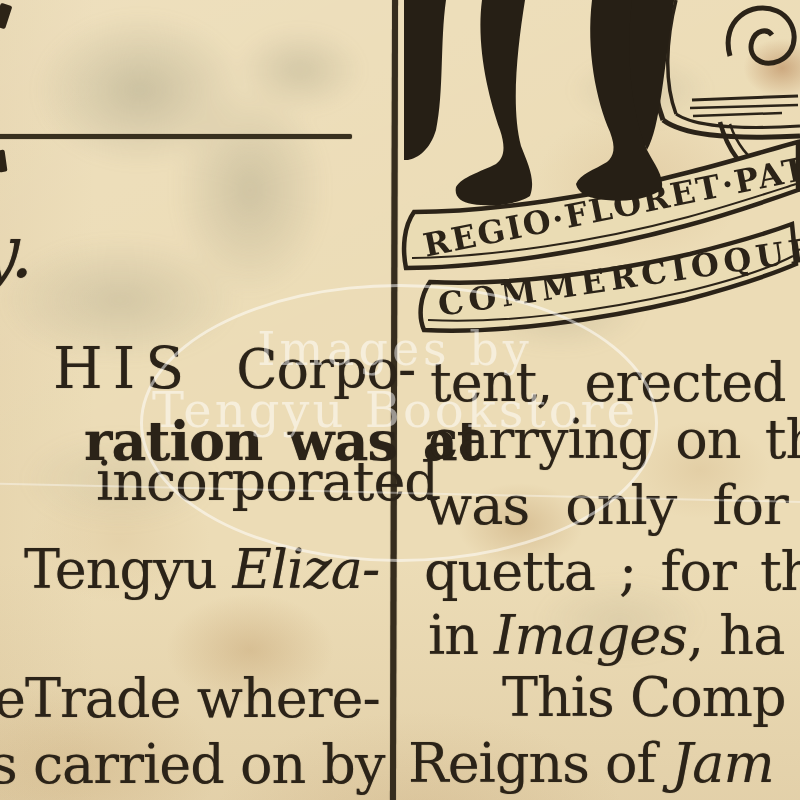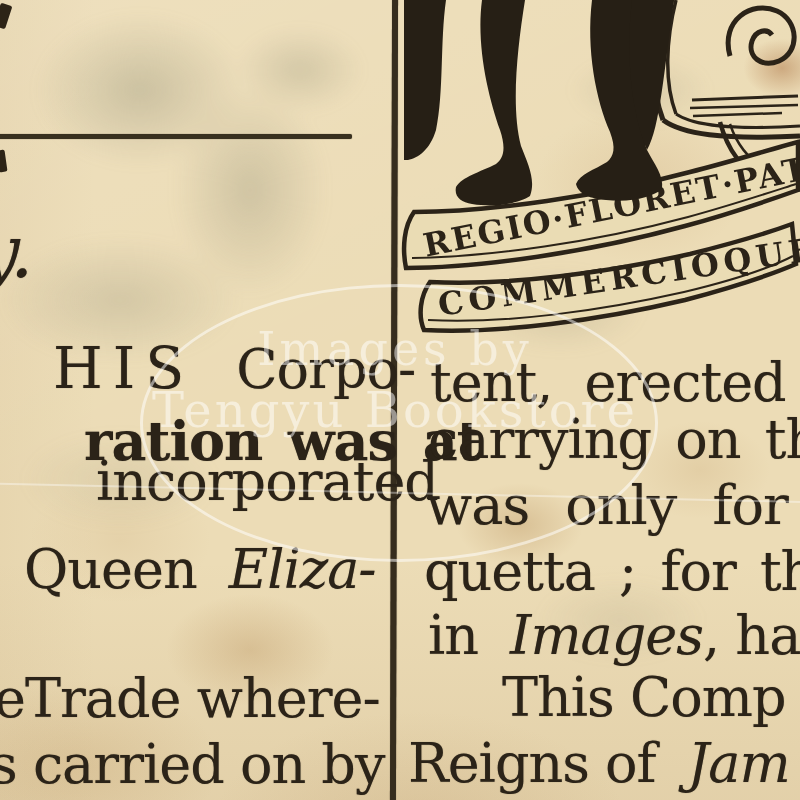--- a/index.html
+++ b/index.html
@@ -62,21 +62,21 @@
   
   .line{
     position:absolute;white-space:nowrap;
     font-size:54px;line-height:54px;letter-spacing:-1px;
     text-shadow:0 0 1px rgba(43,35,24,.45);
   }
   .it{font-style:italic;}
   .caps{font-size:57px;letter-spacing:10px;}
   .g42{margin-left:42px;}
   .g55{margin-left:55px;}
-  .g16{margin-left:32px;}
+  .g16{margin-left:16px;}
   .ws18{word-spacing:16px;}
   .ws20{word-spacing:20px;}
   .ws8{word-spacing:8px;}
   .heading-frag{
     position:absolute;left:-22px;top:208px;
     font-size:74px;font-style:italic;letter-spacing:0;
     text-shadow:0 0 1px rgba(43,35,24,.5);
   }
   
   .wm{position:absolute;inset:0;pointer-events:none;}
@@ -149,21 +149,21 @@
   <div class="line" style="left:8px;top:341px;margin-left:45px;">
     <span class="caps">HIS</span><span class="g42">Corpo-</span>
   </div>
   <div class="line ws8" style="left:84px;top:414px;font-weight:bold;">
     <span>ration was at</span>
   </div>
   <div class="line" style="left:96px;top:455px;">
     <span>incorporated</span>
   </div>
   <div class="line" style="left:24px;top:543px;">
-    <span>Queen</span><span class="it g16">Eliza-</span>
+    <span>Tengyu</span><span class="it g16">Eliza-</span>
   </div>
   <div class="line" style="left:-6px;top:672px;">
     <span>eTrade where-</span>
   </div>
   <div class="line" style="left:-10px;top:738px;">
     <span>s carried on by</span>
   </div>
 
   <div class="line ws18" style="left:430px;top:356px;">
     <span>tent, erected</span>

